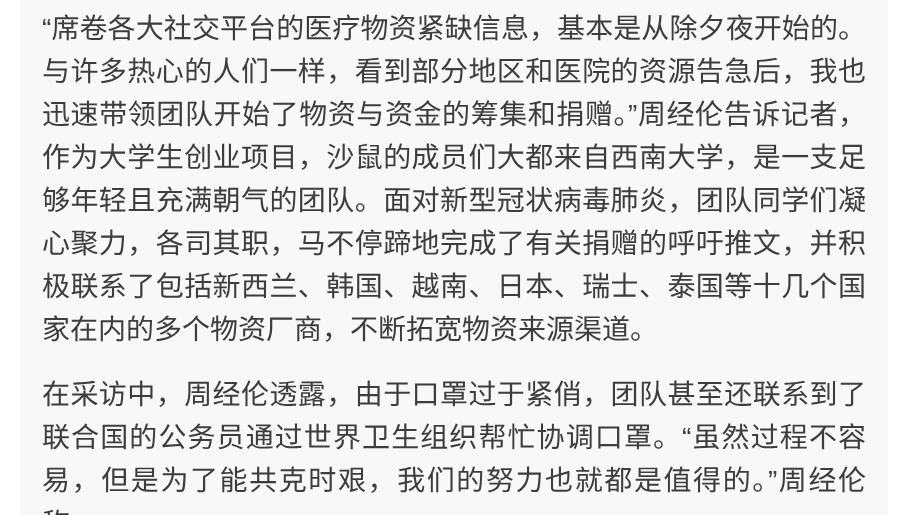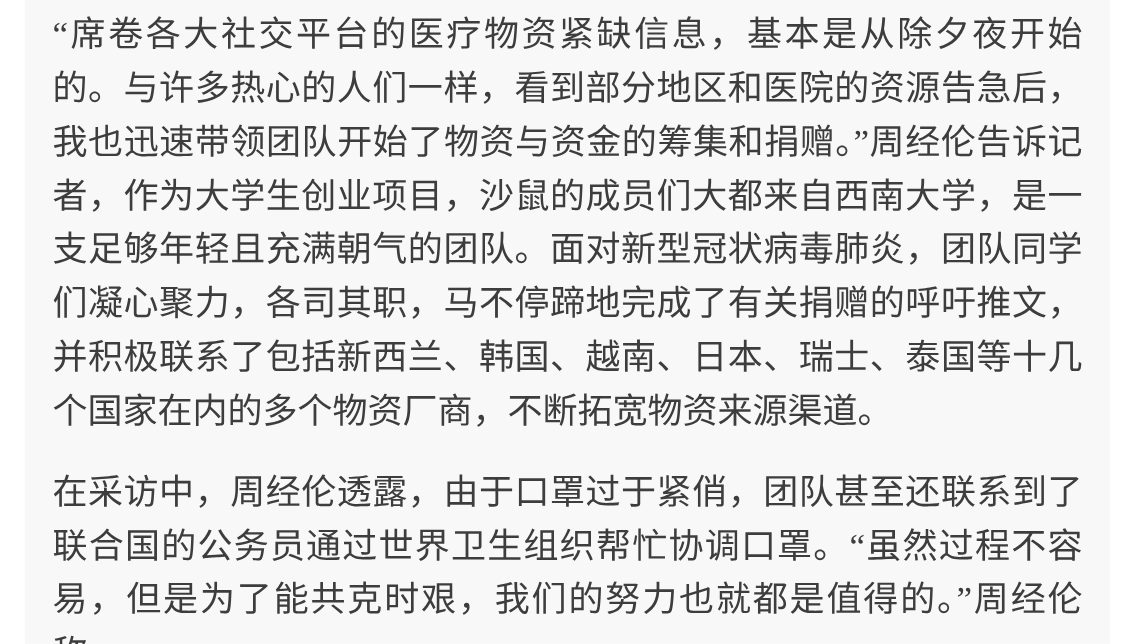--- a/index.html
+++ b/index.html
@@ -1,15 +1,15 @@
 <!DOCTYPE html>
 <html lang="zh-CN"><head>
 <meta charset="utf-8">
 <style>
-  * { box-sizing: border-box; font-family: Liberation Serif, serif; }
+  * { box-sizing: border-box; }
   html, body {
     margin: 0;
     padding: 0;
   }
   body {
     width: 908px;
     height: 515px;
     background: #ffffff;
     overflow: hidden;
     font-family: "Liberation Sans", "DejaVu Sans", sans-serif;

